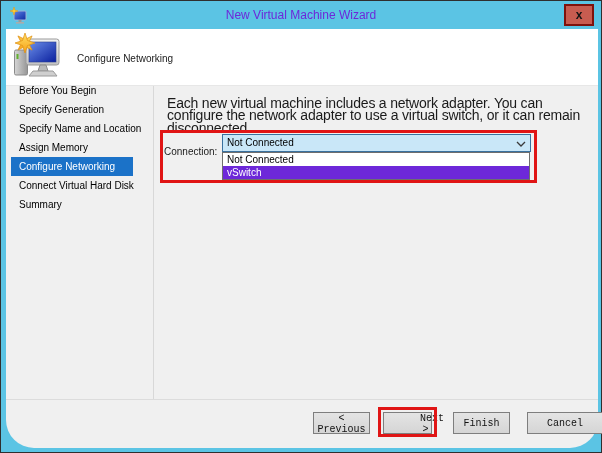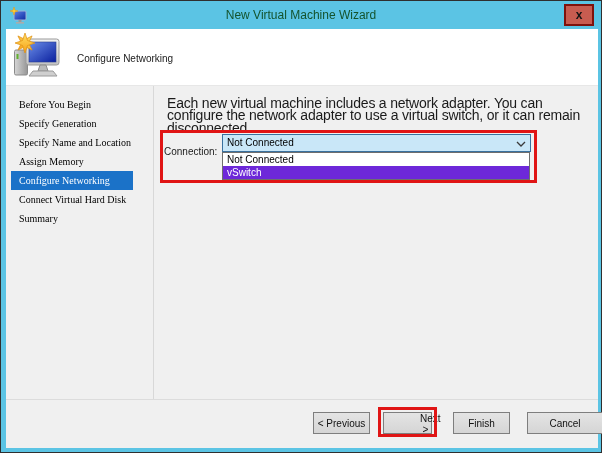--- a/index.html
+++ b/index.html
@@ -6,37 +6,37 @@
   html,body { width:602px; height:453px; }
   body { font-family:"Liberation Sans", sans-serif; background:#fff; position:relative; }
 
   .window { position:absolute; left:0; top:0; width:602px; height:453px;
             background:#5bc4e4; border:1px solid #2f2f2f; }
 
   
   .titlebar { position:absolute; left:1px; top:1px; width:598px; height:27px; background:#5bc4e4; }
   .titlebar .app-icon { position:absolute; left:8px; top:5px; width:18px; height:18px; }
   .titlebar .title { position:absolute; left:0; right:0; top:0; height:27px; line-height:27px;
-                     text-align:center; font-size:12px; color:#14532d; }
+                     text-align:center; font-size:12px; color:#6d28d9; }
   .close-btn { position:absolute; right:6px; top:2px; width:30px; height:22px;
                background:#c75c50; border:2px solid #7e120c; color:#141414;
                font-family:"Liberation Sans",sans-serif; font-weight:700; font-size:12px;
                line-height:17px; text-align:center; cursor:pointer; padding:0; }
 
   
-  .client { position:absolute; left:5px; top:28px; width:592px; height:419px; background:#f0f0f0; }
+  .client { position:absolute; left:5px; top:28px; width:592px; height:419px; background:#f0f0f0;border-radius:28px; }
 
   
   .header { position:absolute; left:0; top:0; width:592px; height:57px; background:#ffffff;
             border-bottom:1px solid #e7e7e7; }
   .header .wizard-icon { position:absolute; left:7px; top:4px; }
   .header .page-title { position:absolute; left:71px; top:24px; font-size:10px; color:#1a1a1a; }
 
   
-  .sidebar { position:absolute; left:5px; top:66px; width:122px;font-family:Liberation Serif, serif; }
+  .sidebar { position:absolute; left:5px; top:52px; width:122px; }
   .side-item { height:19px; line-height:19px; font-size:10px; color:#000;
                padding-left:8px; white-space:nowrap; }
   .side-item.indent { padding-left:21px; }
   .side-item.active { background:#1b72c8; color:#fff; }
 
   .vsep { position:absolute; left:147px; top:57px; width:1px; height:313px; background:#d8d8d8; }
 
   
   .desc { position:absolute; left:161px; top:68px; width:430px; font-size:14px;
           line-height:12.4px; color:#1a1a1a; letter-spacing:-0.2px; }
@@ -54,21 +54,21 @@
   .drop-option.highlighted { background:#6d28d9; color:#fff; }
 
   
   .anno { position:absolute; border:3px solid #e01515; pointer-events:none; z-index:10; }
   .anno-connection { left:154px; top:101px; width:377px; height:53px; }
   .anno-next { left:372px; top:378px; width:59px; height:30px; }
 
   
   .hsep { position:absolute; left:0; top:370px; width:592px; height:1px; background:#dcdcdc; }
   .btn { position:absolute; top:383px; height:22px; background:linear-gradient(#e4e4e4,#d5d5d5);
-         border:1px solid #7e7e7e; font-family:Liberation Sans, sans-serif; font-size:10px;
+         border:1px solid #7e7e7e; font-family:Liberation Mono, monospace; font-size:10px;
          color:#111; text-align:center; cursor:pointer; padding:0; }
   .btn-previous { left:307px; width:57px; }
   .btn-next     { left:377px; width:49px;padding-left:36px; }
   .btn-finish   { left:447px; width:57px; }
   .btn-cancel   { left:521px; width:76px; }
 </style>
 </head>
 <body>
 
 <div class="window">

